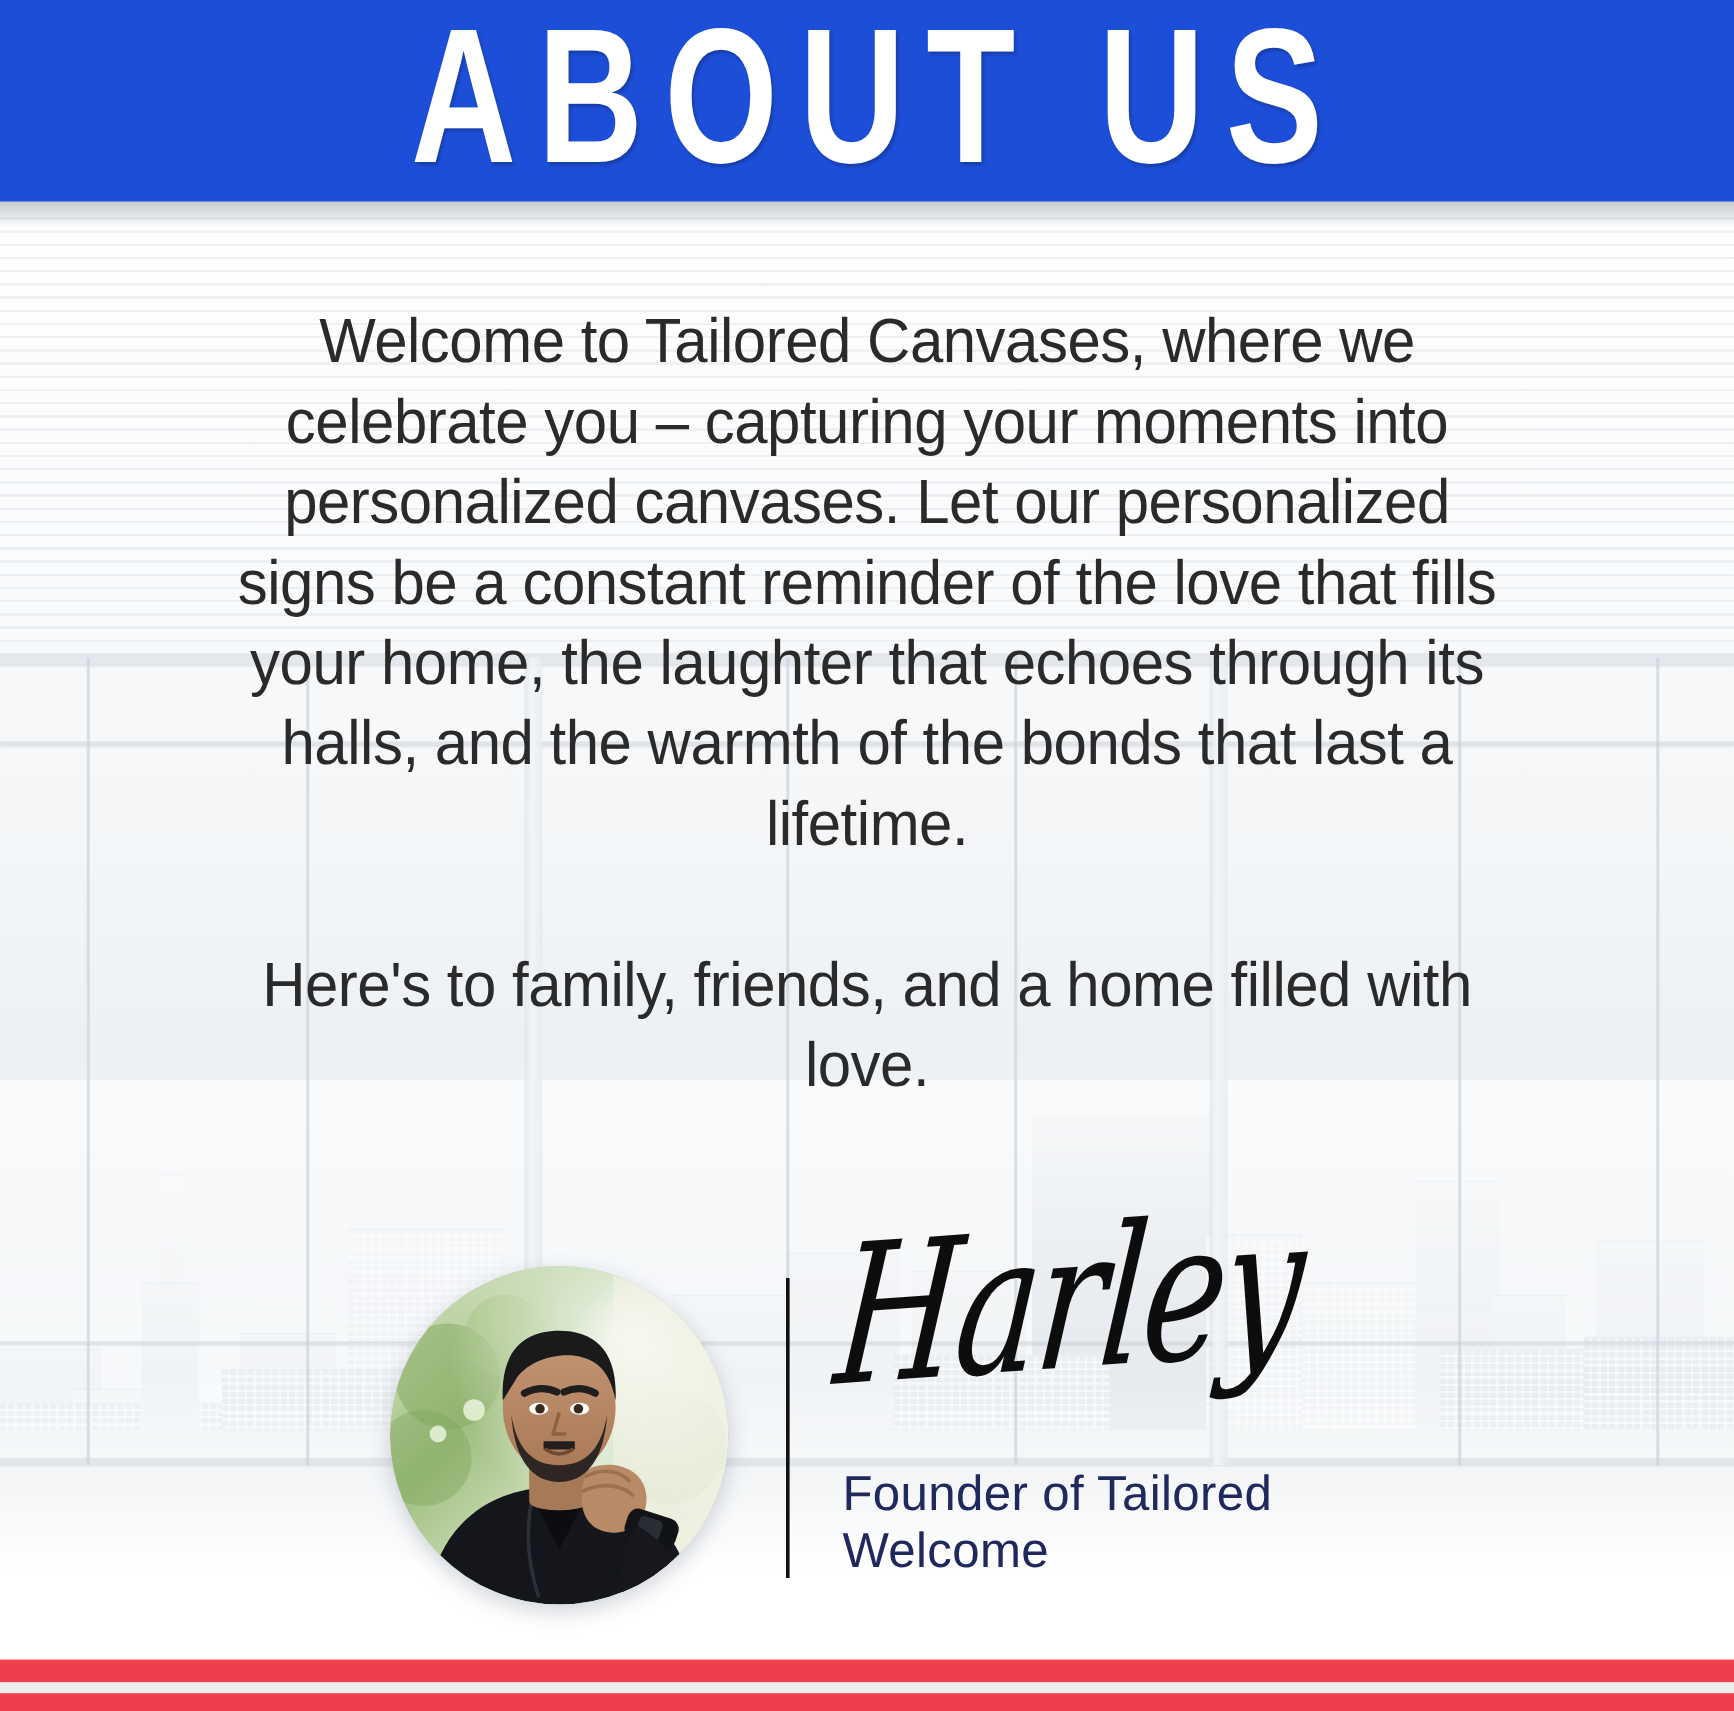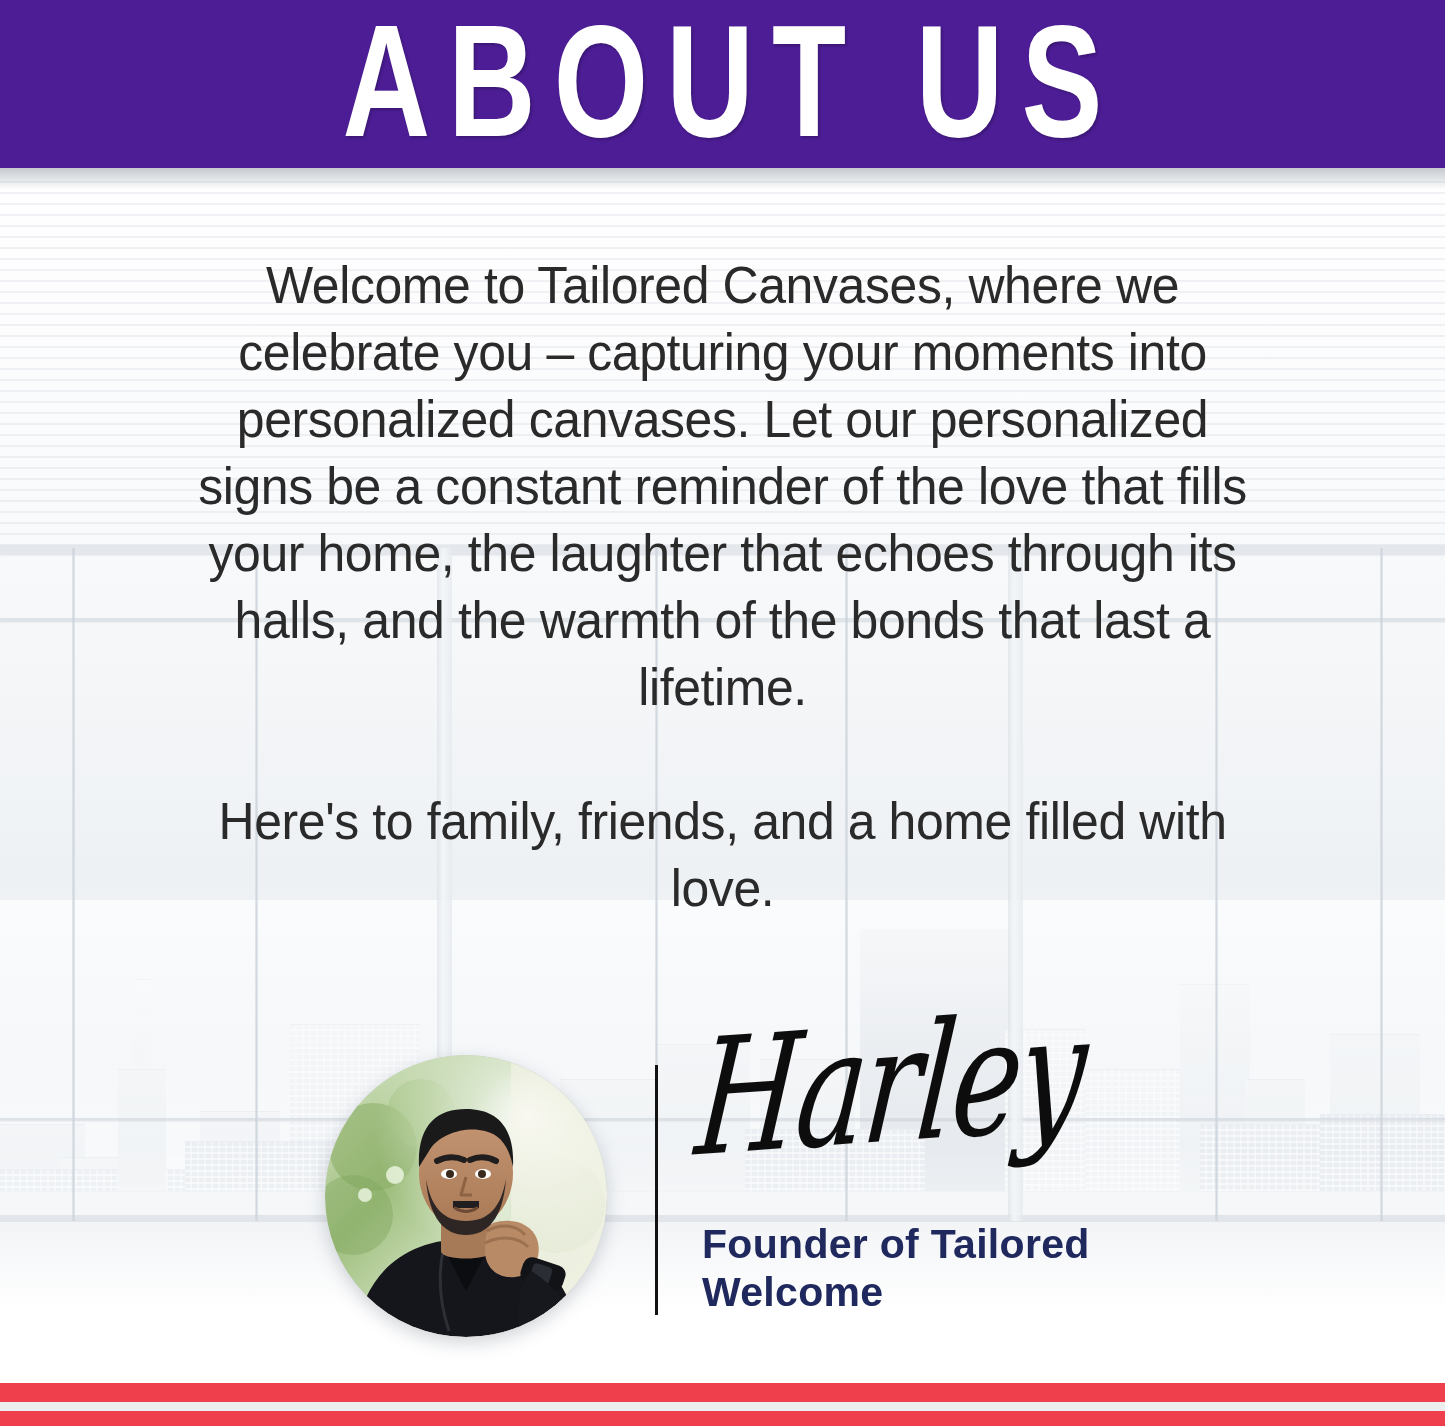--- a/index.html
+++ b/index.html
@@ -113,21 +113,21 @@
     position: absolute;
     left: 0; right: 0; top: 1222px; height: 161px;
     background: linear-gradient(to bottom, #f2f4f6, #ffffff 55%, #ffffff);
   }
 
   
   .header {
     position: absolute;
     left: 0; top: 0; right: 0;
     height: 168px;
-    background: #4c1d95;
+    background: #1d4ed8;
     display: flex;
     align-items: center;
     justify-content: center;
     z-index: 5;
   }
   .header-title {
     color: #ffffff;
     font-family: "Liberation Sans", sans-serif;
     font-weight: 700;
     font-size: 148px;
@@ -219,21 +219,21 @@
     letter-spacing: -3px;
     white-space: nowrap;
   }
   .founder-role {
     position: absolute;
     left: 12px;
     top: 175px;
     width: 440px;
     color: #20295e;
     font-family: "Liberation Sans", sans-serif;
-    font-weight: 700;
+    font-weight: 400;
     font-size: 41px;
     line-height: 48px;
     letter-spacing: .3px;
   }
 
   
   .stripe {
     position: absolute;
     left: 0; right: 0;
     background: #ef3e4c;

